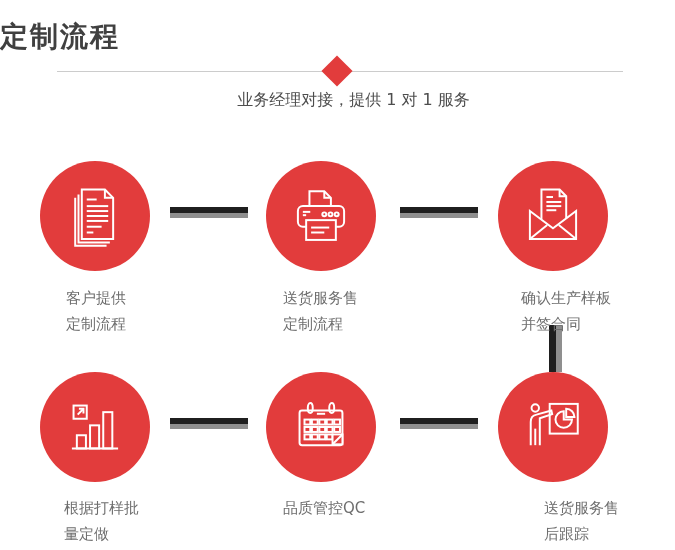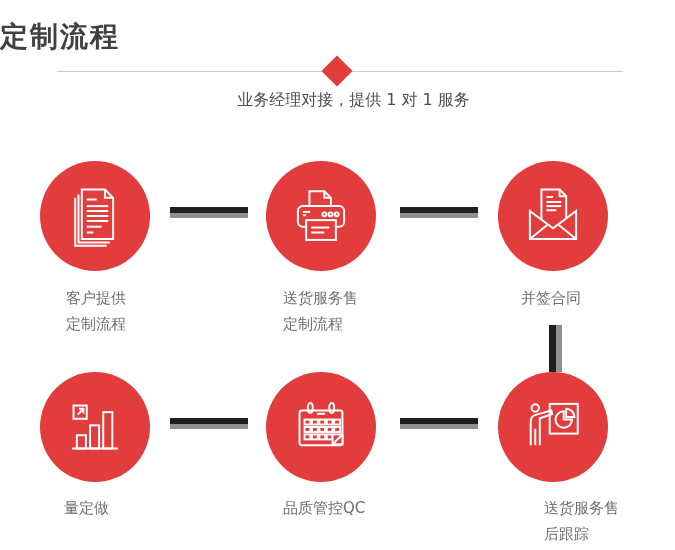--- a/index.html
+++ b/index.html
@@ -181,23 +181,25 @@
 
   <div class="step-label" id="l1">
     <div>客户提供</div>
     <div>定制流程</div>
   </div>
   <div class="step-label" id="l2">
     <div>送货服务售</div>
     <div>定制流程</div>
   </div>
   <div class="step-label" id="l3">
+    <div>确认生产样板</div>
     <div>并签合同</div>
   </div>
   <div class="step-label" id="l4">
+    <div>根据打样批</div>
     <div>量定做</div>
   </div>
   <div class="step-label" id="l5">
     <div>品质管控QC</div>
   </div>
   <div class="step-label" id="l6">
     <div>送货服务售</div>
     <div>后跟踪</div>
   </div>
 

